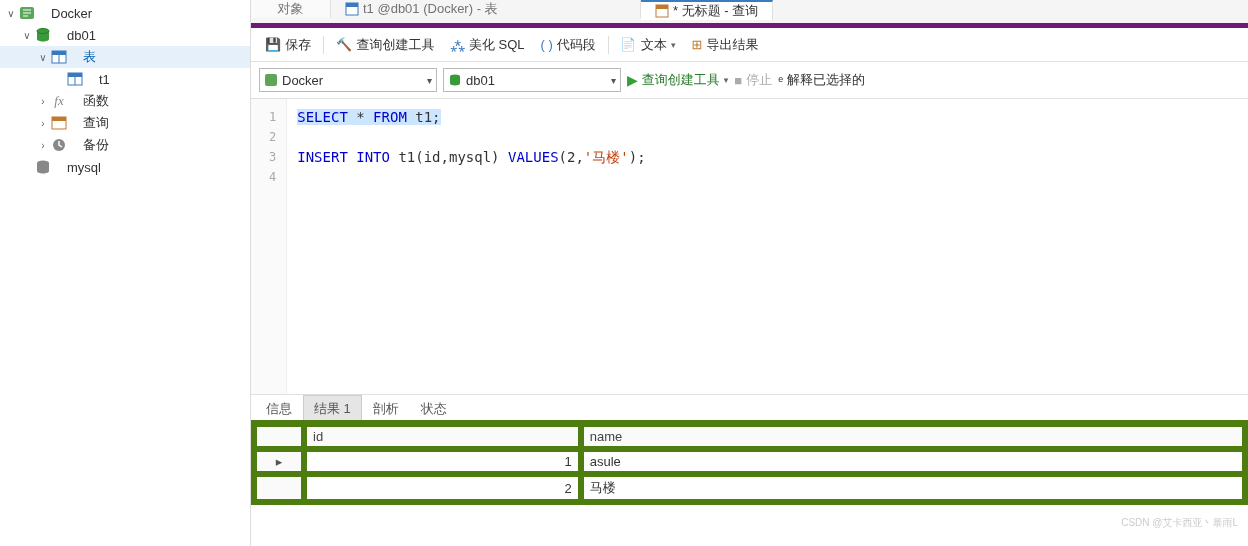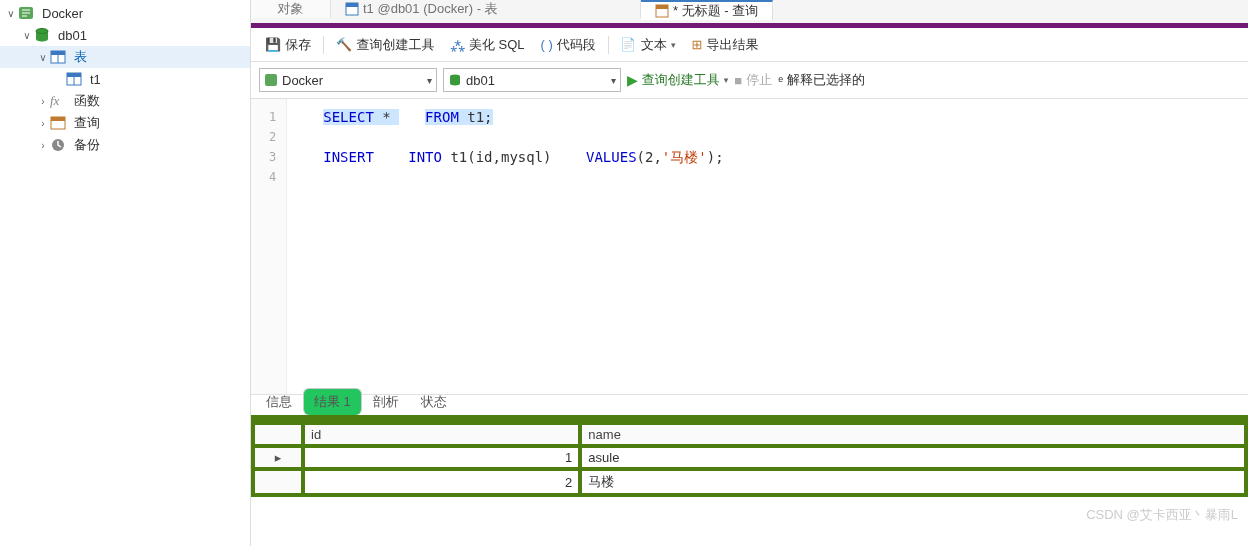--- a/index.html
+++ b/index.html
@@ -1,53 +1,53 @@
 <!DOCTYPE html>
 <html><head>
 <meta charset="utf-8">
 <style>
 * { box-sizing: border-box; margin: 0; padding: 0; }
 body { font-family: "Microsoft YaHei", Arial, sans-serif; font-size: 13px; color: #333; background: #fff; width: 1248px; height: 546px; overflow: hidden; display: flex; }
 .sidebar { width: 251px; border-right: 1px solid #ddd; padding-top: 2px; background: #fff; }
 .tree { list-style: none; }
 .tree li { display: flex; align-items: center; height: 22px; padding-left: 4px; white-space: nowrap; cursor: default; }
 .tree .arrow { width: 14px; text-align: center; color: #666; font-size: 10px; }
-.tree .icon { width: 18px; height: 18px; display: inline-flex; align-items: center; justify-content: flex-start; margin-right: 6px; }
+.tree .icon { width: 18px; height: 18px; display: inline-flex; align-items: center; justify-content: center; margin-right: 15px; }
 .selected { background: #e5f0fb; color: #0b64b5; }
 .indent { display: inline-block; }
 .main { flex: 1; display: flex; flex-direction: column; }
 .tabs { display: flex; border-bottom: 5px solid #701a75; height: 28px; align-items: flex-start; background: #f5f5f5; }
 .tab { display: flex; align-items: center; padding: 0 14px; border-right: 1px solid #e0e0e0; font-size: 13px; color: #737373; gap: 4px; }
 .tab.active { background: #fff; color: #333; border-top: 2px solid #3b7bbf; }
 .tab.first { background: #fafafa; color: #777; }
 .toolbar { display: flex; align-items: center; height: 34px; padding: 0 8px; gap: 4px; border-bottom: 1px solid #e0e0e0; }
 .toolbar .btn { display: flex; align-items: center; gap: 4px; padding: 2px 6px; color: #333; font-size: 13px; }
 .toolbar .sep { width: 1px; height: 18px; background: #ddd; margin: 0 2px; }
 .conn-row { display: flex; align-items: center; padding: 6px 8px; gap: 6px; border-bottom: 1px solid #e0e0e0; }
 .combo { display: flex; align-items: center; border: 1px solid #bbb; height: 24px; background: #fff; padding: 0 4px; gap: 4px; font-size: 13px; }
 .combo .arrow-down { margin-left: auto; color: #555; font-size: 10px; }
 .run-btn { color: #2a7b2a; display: flex; align-items: center; gap: 4px; }
 .play { color: #35a035; font-size: 14px; }
 .stop-btn { color: #aaa; display: flex; align-items: center; gap: 4px; }
 .explain-btn { color: #333; display: flex; align-items: center; gap: 4px; }
 .editor { display: flex; font-family: Consolas, monospace; font-size: 14px; flex: 0 0 auto; height: 296px; border-bottom: 1px solid #e0e0e0; }
 .gutter { background: #fafafa; color: #aaa; text-align: right; padding: 8px 10px 8px 18px; border-right: 1px solid #eee; line-height: 20px; font-size: 12px; }
 .code { padding: 8px 10px; line-height: 20px; }
-.kw { color: #0000d0; margin-left: 26px; }
+.kw { color: #0000d0; }
 .str { color: #c2410c; }
 .sel { background: #cde6ff; }
 .results-area { flex: 1; display: flex; flex-direction: column; }
-.result-tabs { display: flex; border-bottom: 6px solid #4d7c0f; height: 26px; padding-left: 4px; align-items: flex-end; }
+.result-tabs { display: flex; border-bottom: 1px solid #4d7c0f; height: 26px; padding-left: 4px; }
 .result-tab { padding: 4px 10px; color: #555; border: 1px solid transparent; border-bottom: none; }
-.result-tab.active { border-color: #ccc; background: #22c55e; border-radius: 6px; }
+.result-tab.active { border-color: #ccc; background: #e5e5e5; }
 .grid { border-collapse: collapse; }
-.grid th, .grid td { border: 4px solid #4d7c0f; padding: 2px 6px; text-align: left; font-weight: normal; height: 22px; min-width: 50px; margin-top: 20px; }
+.grid th, .grid td { border: 6px solid #4d7c0f; padding: 2px 6px; text-align: left; font-weight: normal; height: 22px; min-width: 50px; margin-top: 20px; }
 .grid th { background: #fafafa; color: #444; }
 .grid .row-ind { width: 18px; text-align: center; color: #555; background: #fafafa; }
-.watermark { position: absolute; right: 10px; bottom: 22px; color: #ccc; font-size: 13px; }
+.watermark { position: absolute; right: 10px; bottom: 16px; color: #ccc; font-size: 10px; }
 svg { display: block; }
 </style>
 </head>
 <body>
 
 <div class="sidebar">
   <ul class="tree">
     <li>
         <span class="arrow">∨</span>
         <span class="icon">
@@ -115,20 +115,30 @@
     <li>
         <span class="indent" style="width:32px"></span>
         <span class="arrow">›</span>
         <span class="icon">
           <svg width="16" height="16">
             <circle cx="8" cy="8" r="6" fill="#888"></circle>
             <path d="M8 4v4l3 2" stroke="#fff" stroke-width="1.5" fill="none"></path>
           </svg>
         </span>
         <span>备份</span>
+      </li>
+    <li>
+        <span class="indent" style="width:30px"></span>
+        <span class="icon">
+          <svg width="16" height="16">
+            <ellipse cx="8" cy="4" rx="6" ry="2.5" fill="#888"></ellipse>
+            <path d="M2 4v8c0 1.4 2.7 2.5 6 2.5s6-1.1 6-2.5V4" fill="#888"></path>
+          </svg>
+        </span>
+        <span>mysql</span>
       </li>
   </ul>
 </div>
 
 <div class="main">
   <div class="tabs">
     <div class="tab first" style="width:80px;justify-content:center">
         <span>对象</span>
       </div>
     <div class="tab" style="width:310px">

